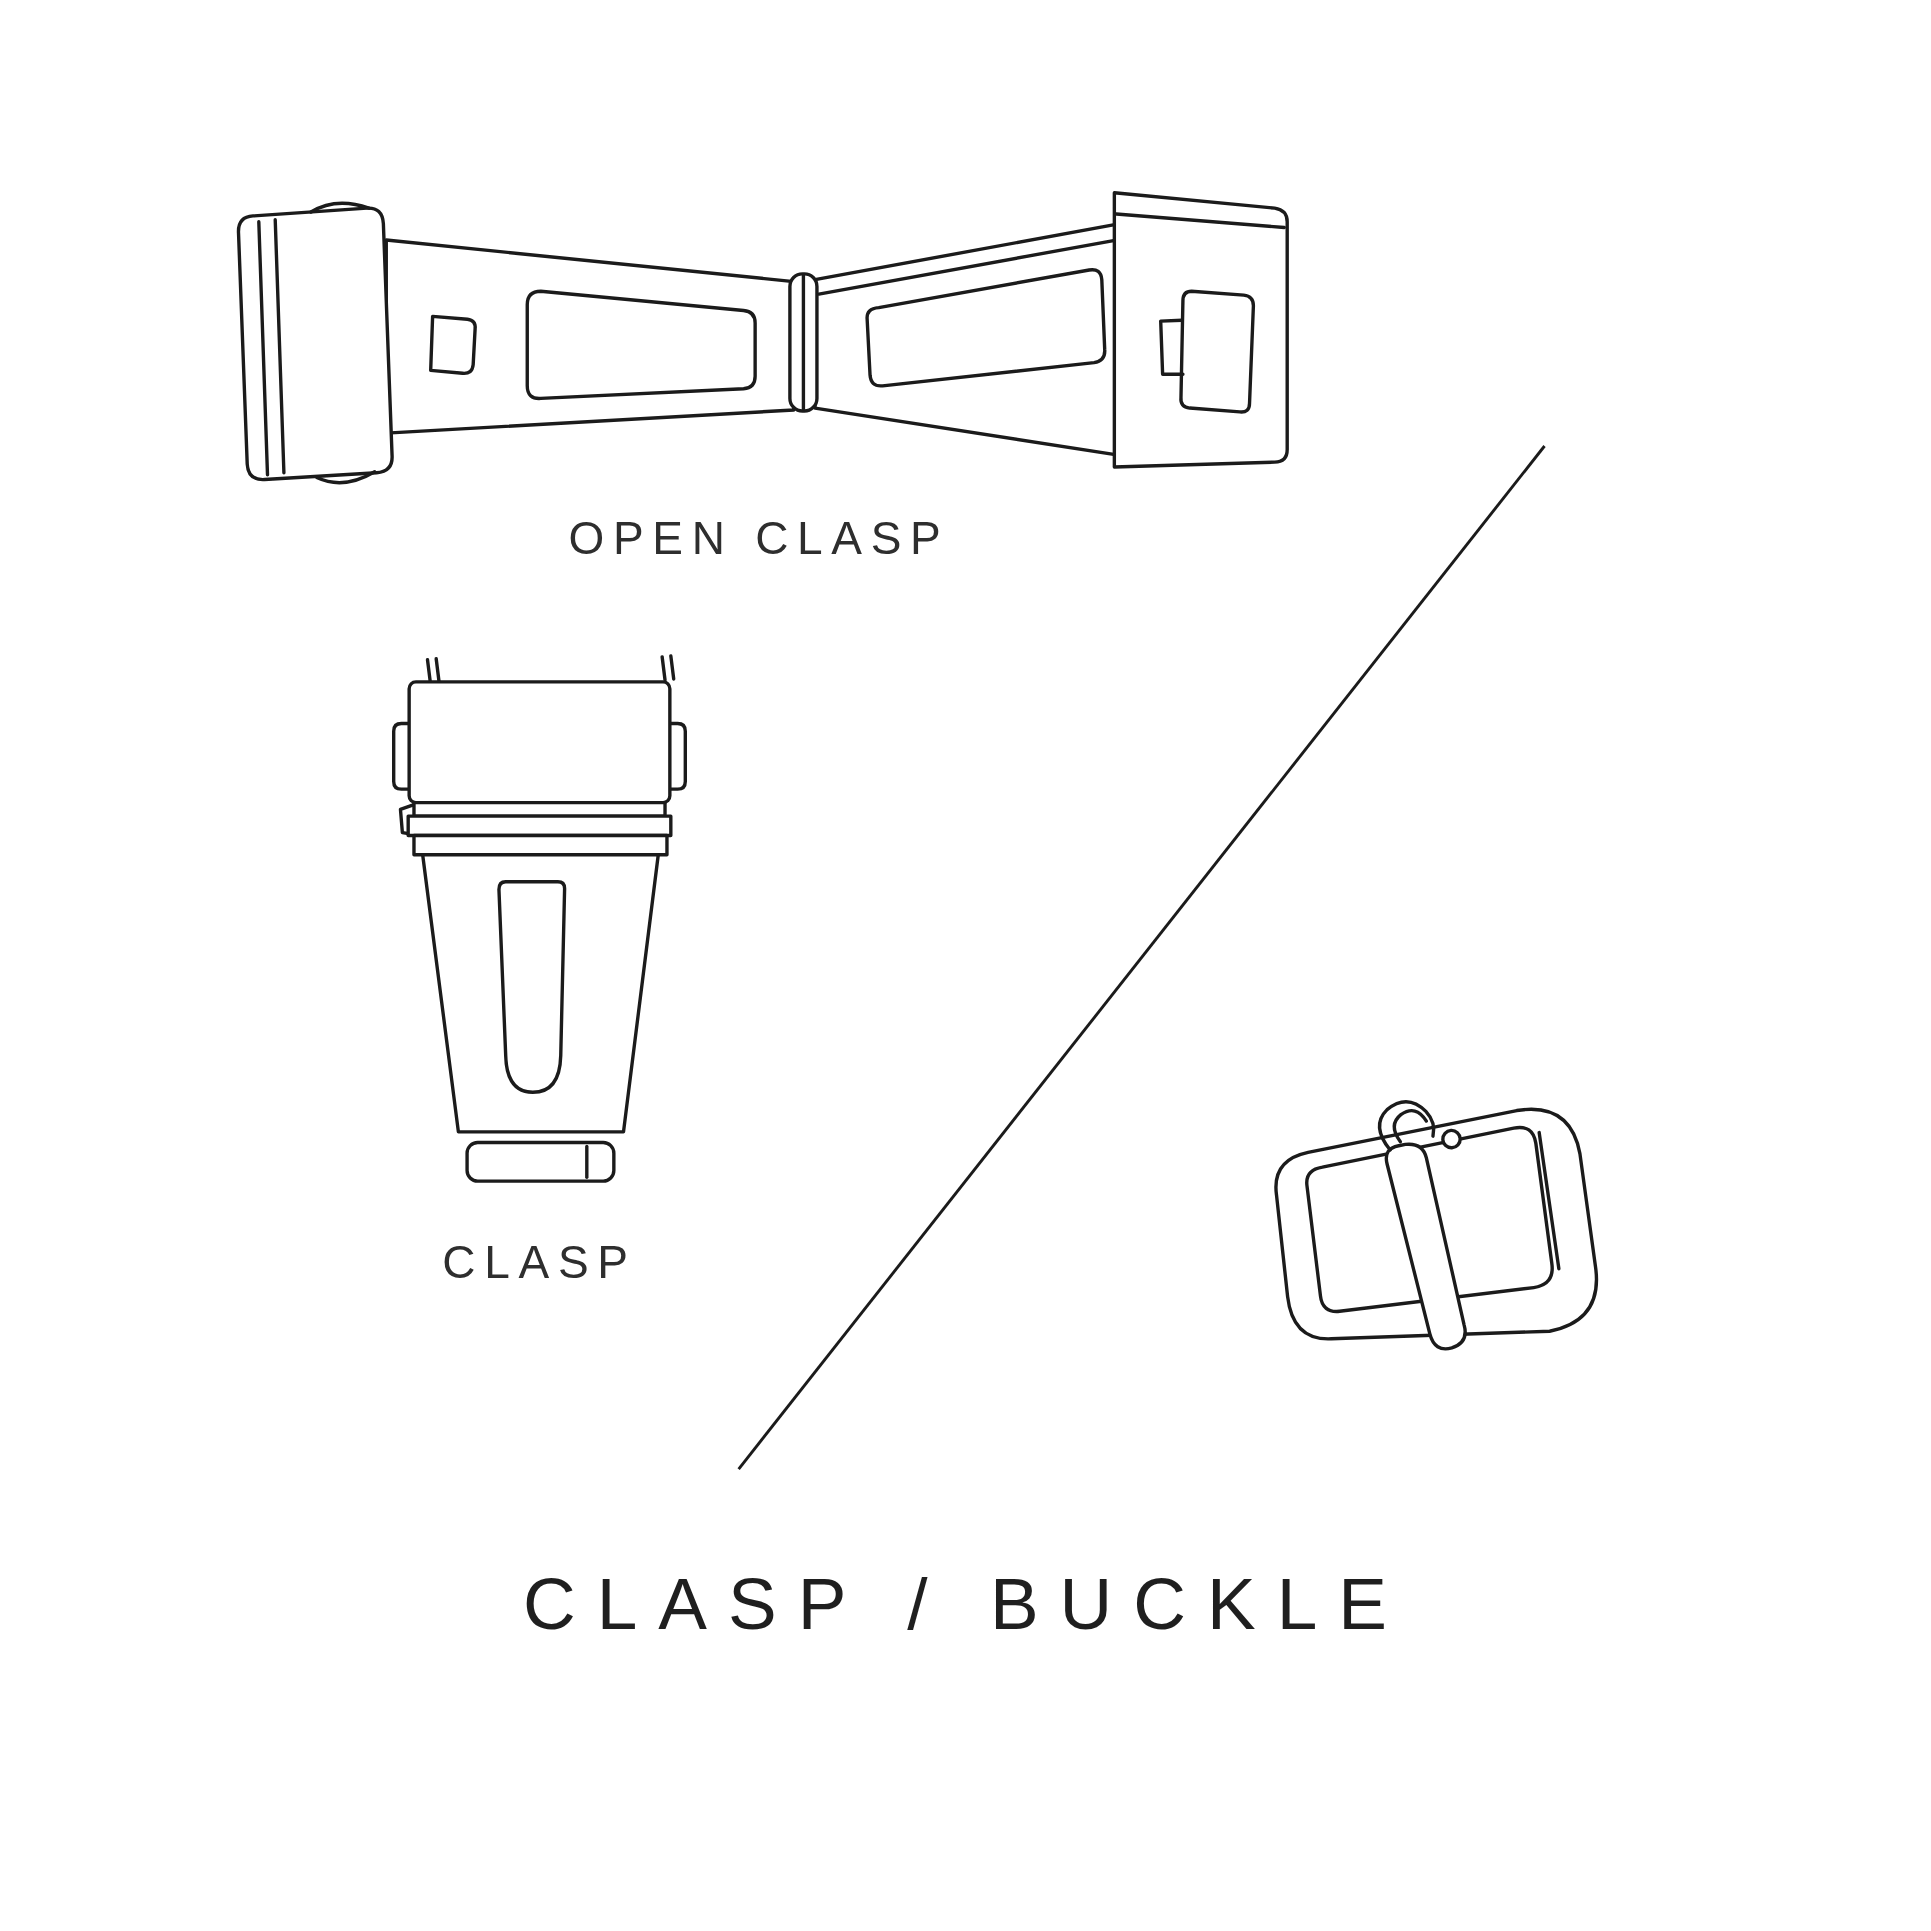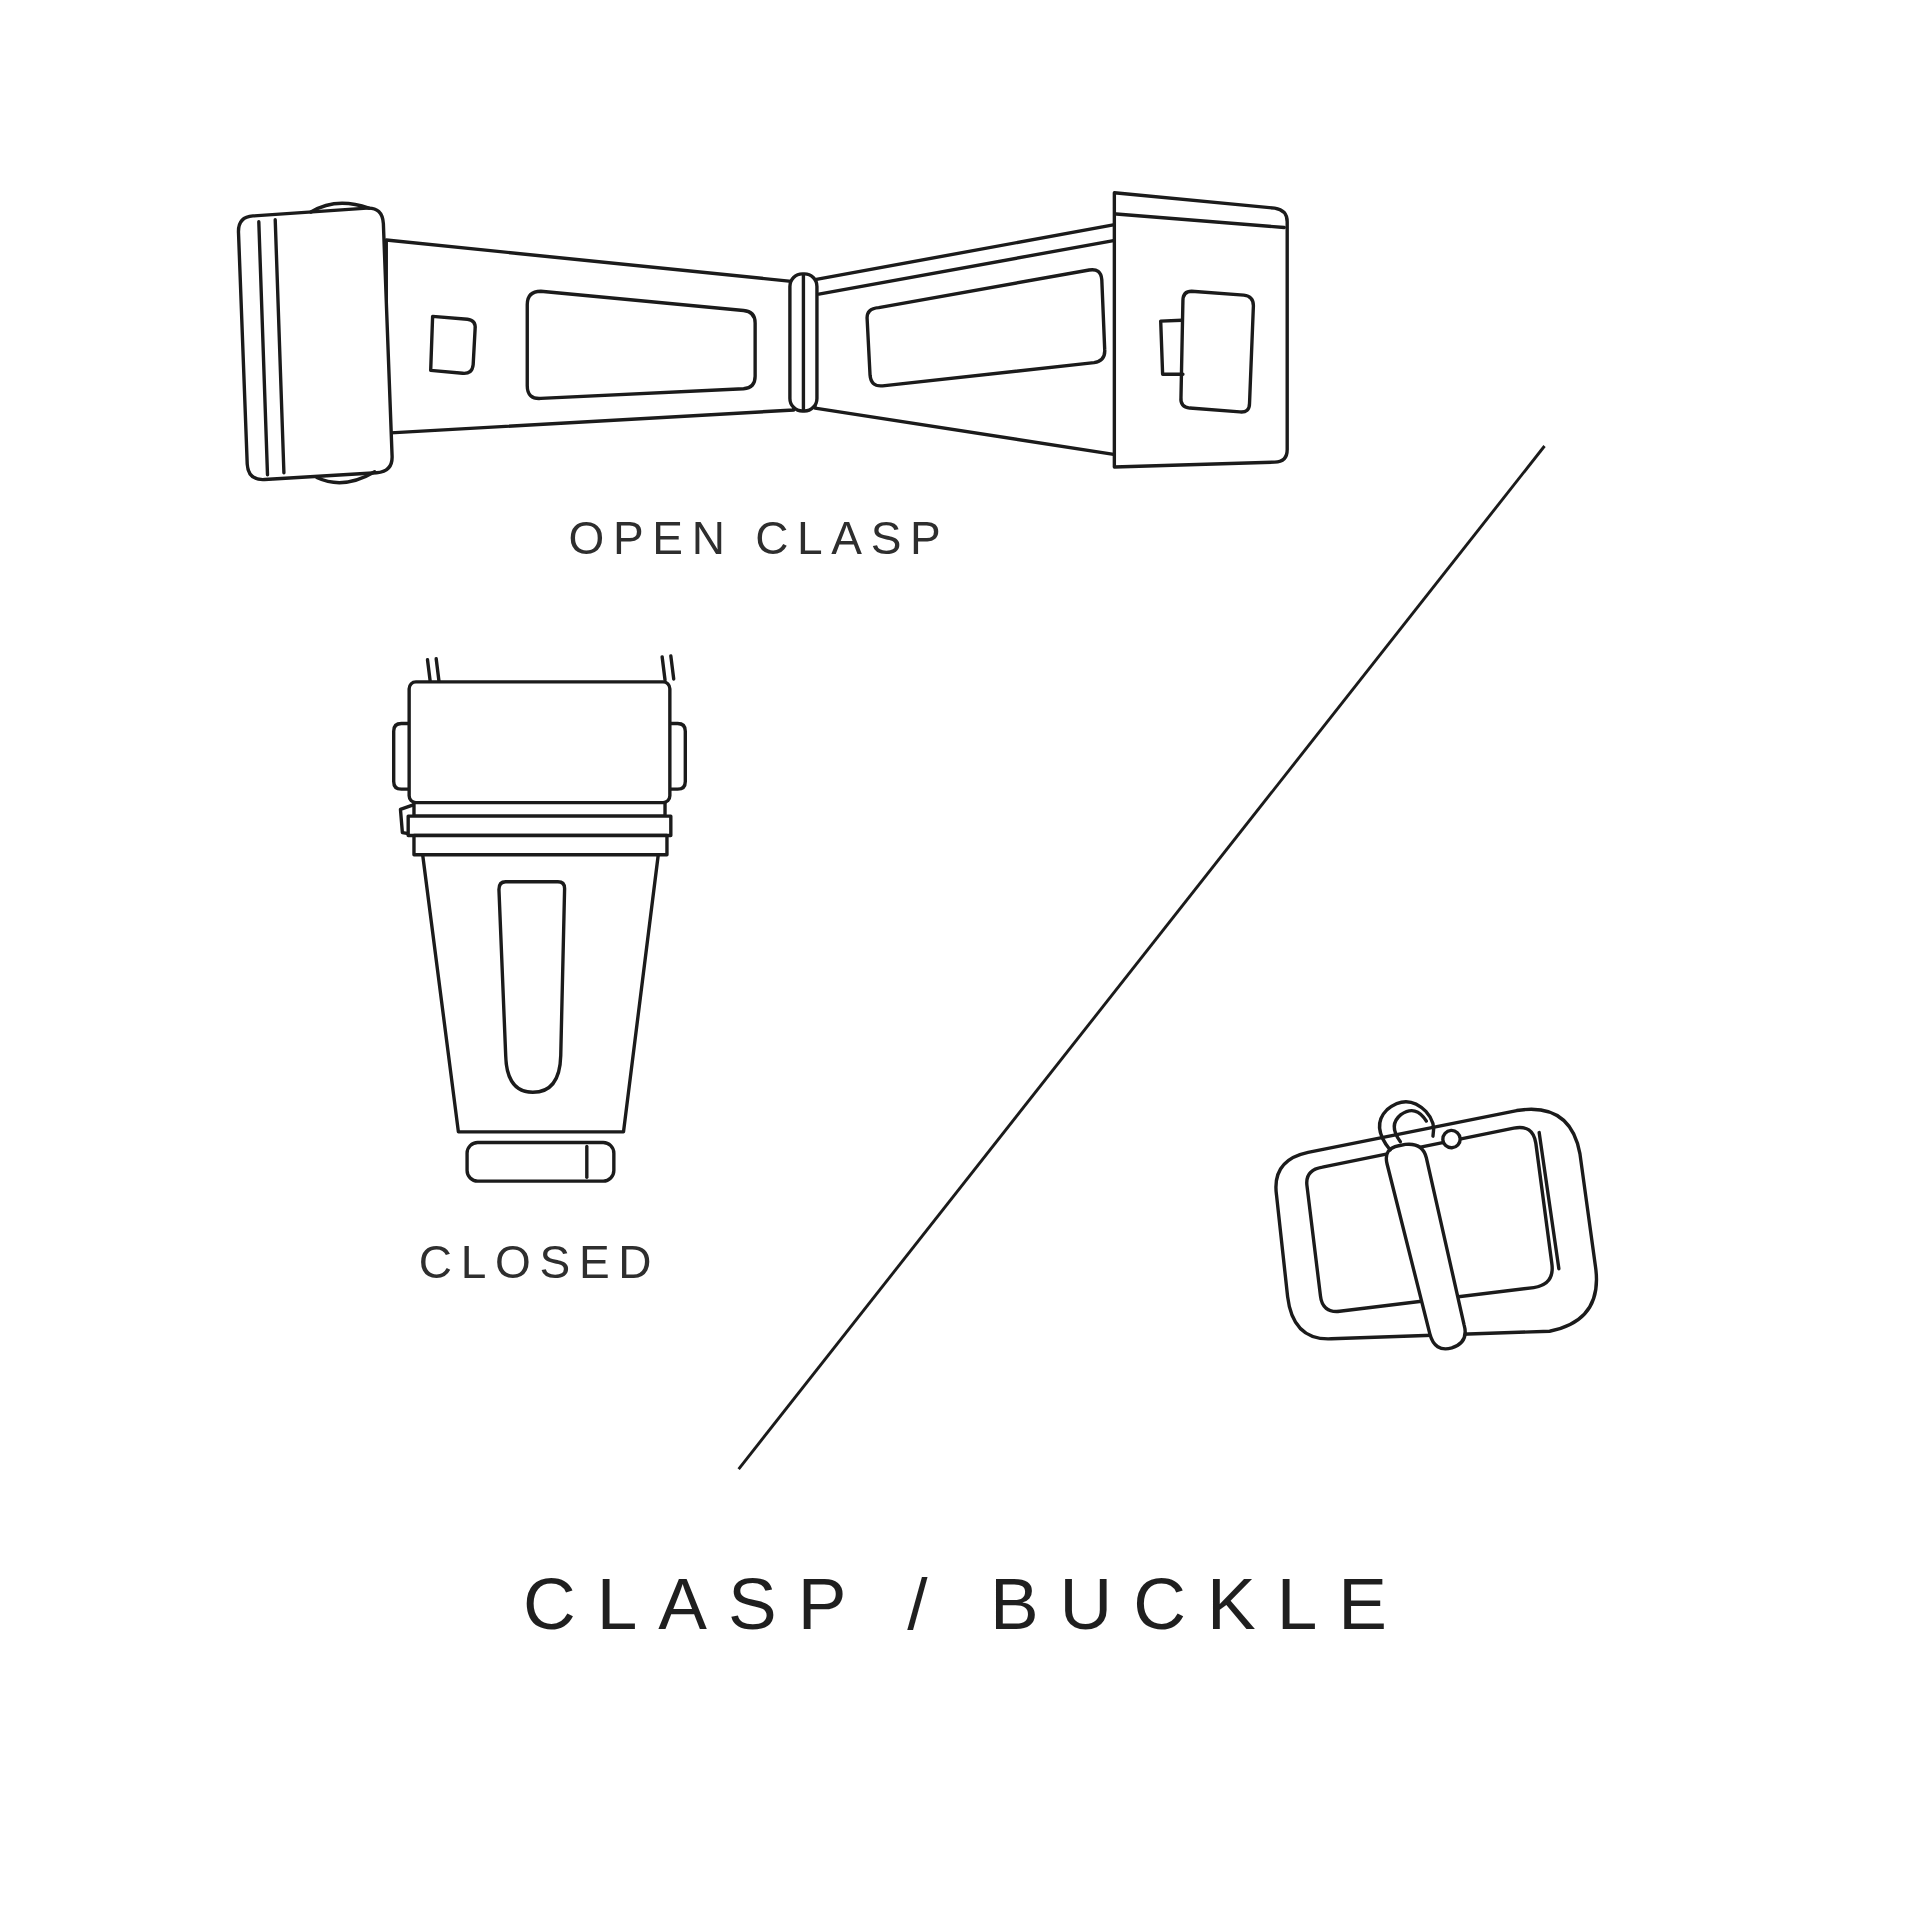--- a/index.html
+++ b/index.html
@@ -109,21 +109,21 @@
         <rect fill="#ffffff" x="33" y="190" width="262" height="20"></rect>
 
         <path fill="#ffffff" d="M 42 210 L 286 210 L 250 497 L 79 497 Z"></path>
 
         <path d="M 128 238 L 182 238 Q 189 238 189 245 L 185 418 Q 184 456 156 456 Q 129 456 128 418 L 121 246 Q 121 238 128 238 Z"></path>
 
         <rect fill="#ffffff" x="88" y="508" width="152" height="40" rx="11"></rect>
         <path d="M 212 512 L 212 544"></path>
       </g>
     </svg>
-    <figcaption class="label">CLOSED</figcaption>
+    <figcaption class="label">CLASP</figcaption>
   </figure>
 
   <svg class="divider" width="830" height="1048" viewBox="0 0 860 1085">
     <line x1="845" y1="12" x2="10" y2="1072" stroke="#1b1b1b" stroke-width="3"></line>
   </svg>
 
   <figure class="fig fig-buckle">
     <svg width="395" height="321" viewBox="0 0 409 332">
       <g stroke="#1b1b1b" stroke-width="3.5" fill="none" stroke-linejoin="round" stroke-linecap="round" transform="rotate(-3 205 166)">
 

